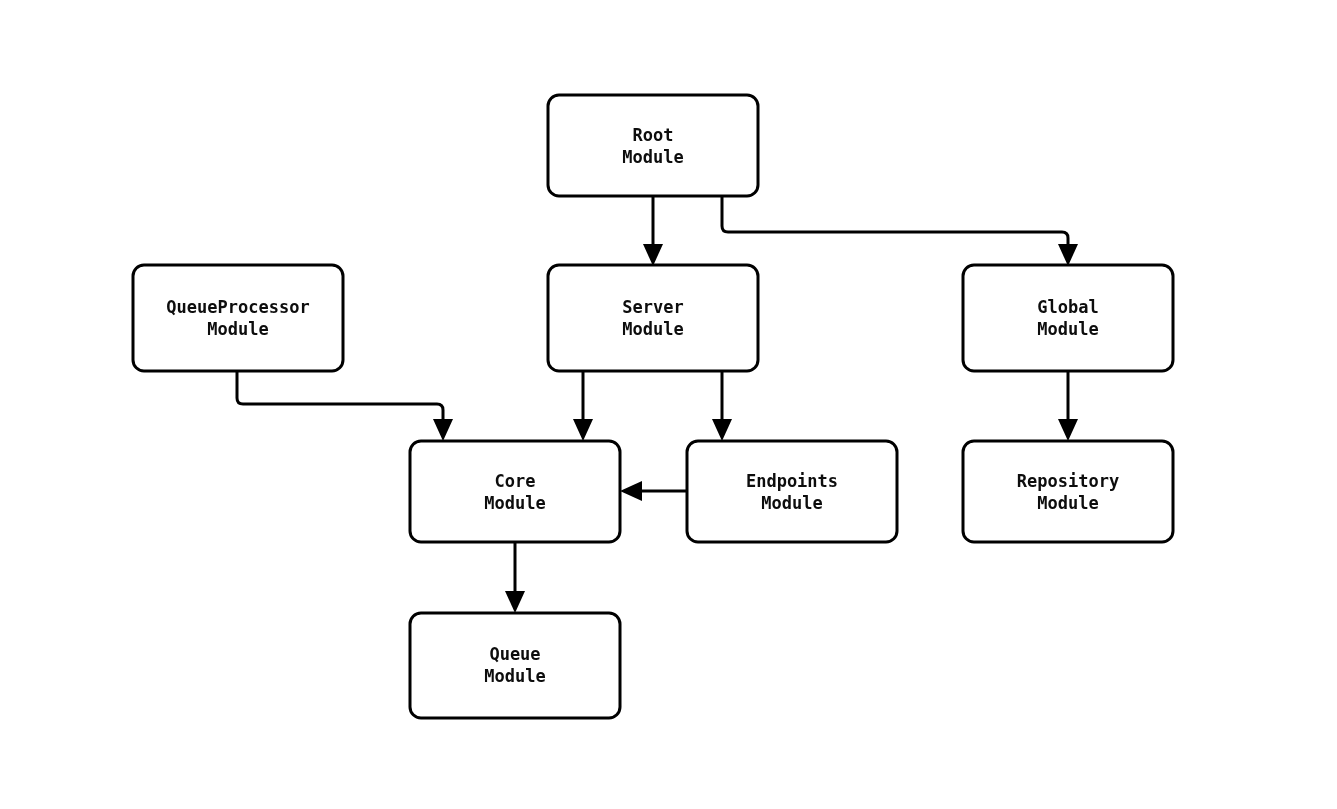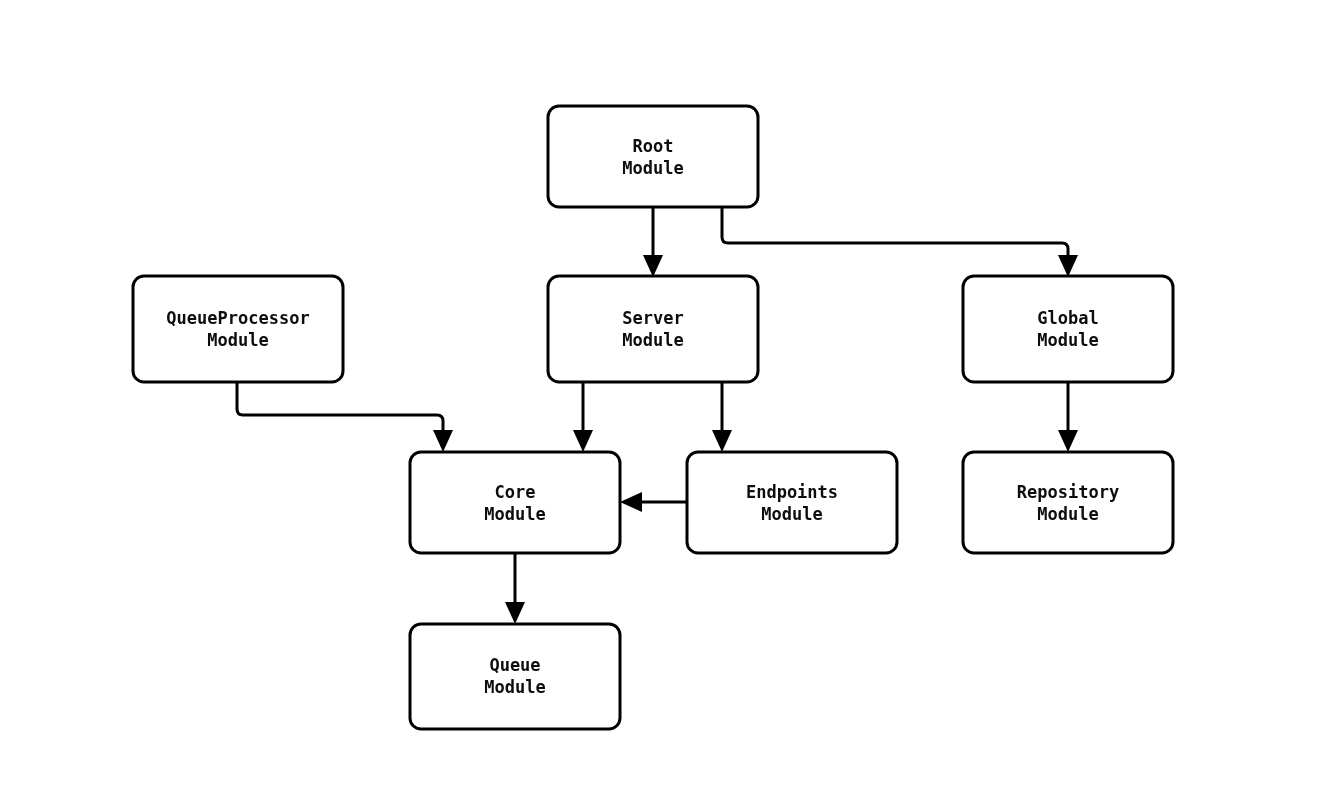--- a/index.html
+++ b/index.html
@@ -11,21 +11,20 @@
     width: 1337px;
     height: 809px;
     overflow: hidden;
     font-family: "DejaVu Sans Mono", "Liberation Mono", monospace;
   }
   #diagram-root {
     position: relative;
     width: 1337px;
     height: 620px;
     background: #ffffff;
-    margin-top: 11px;
   }
   svg#graph {
     position: absolute;
     left: 0;
     top: 0;
     width: 1337px;
     height: 809px;
     display: block;
   }
   .node-box {

